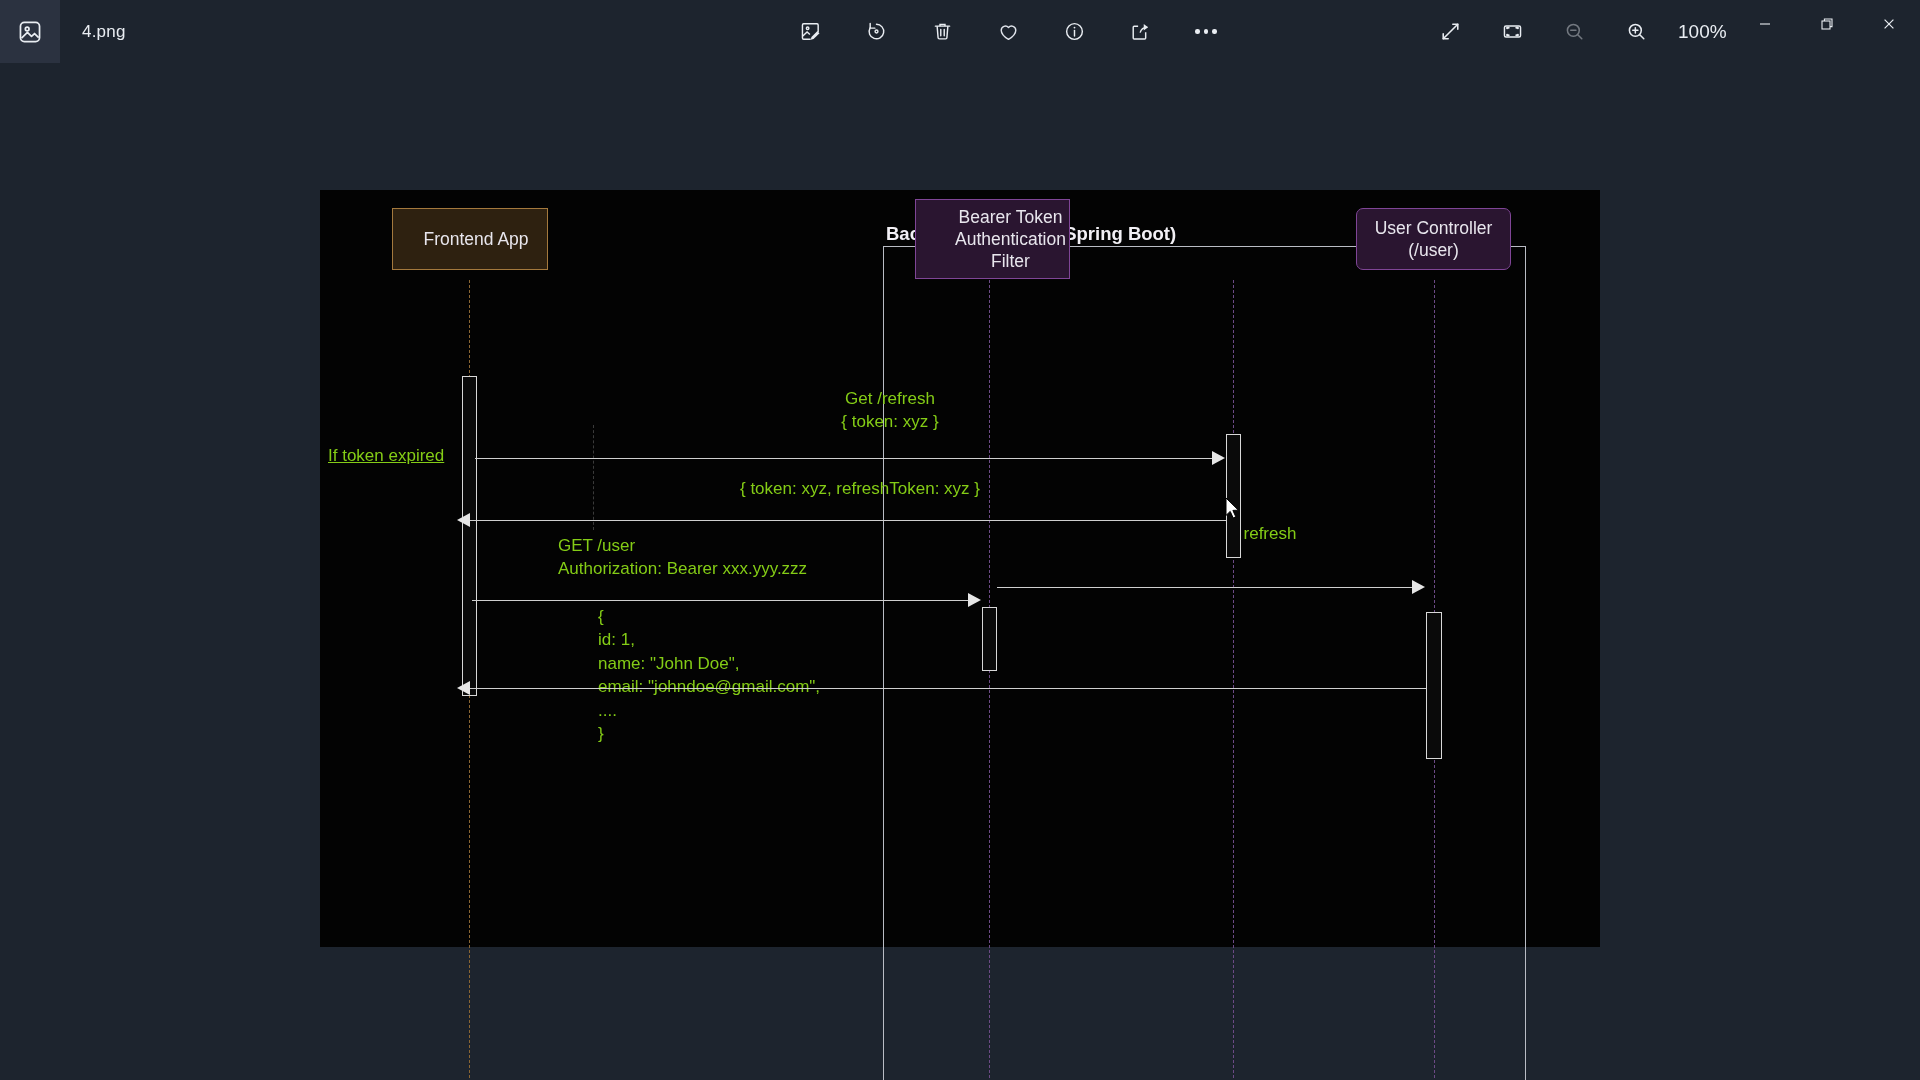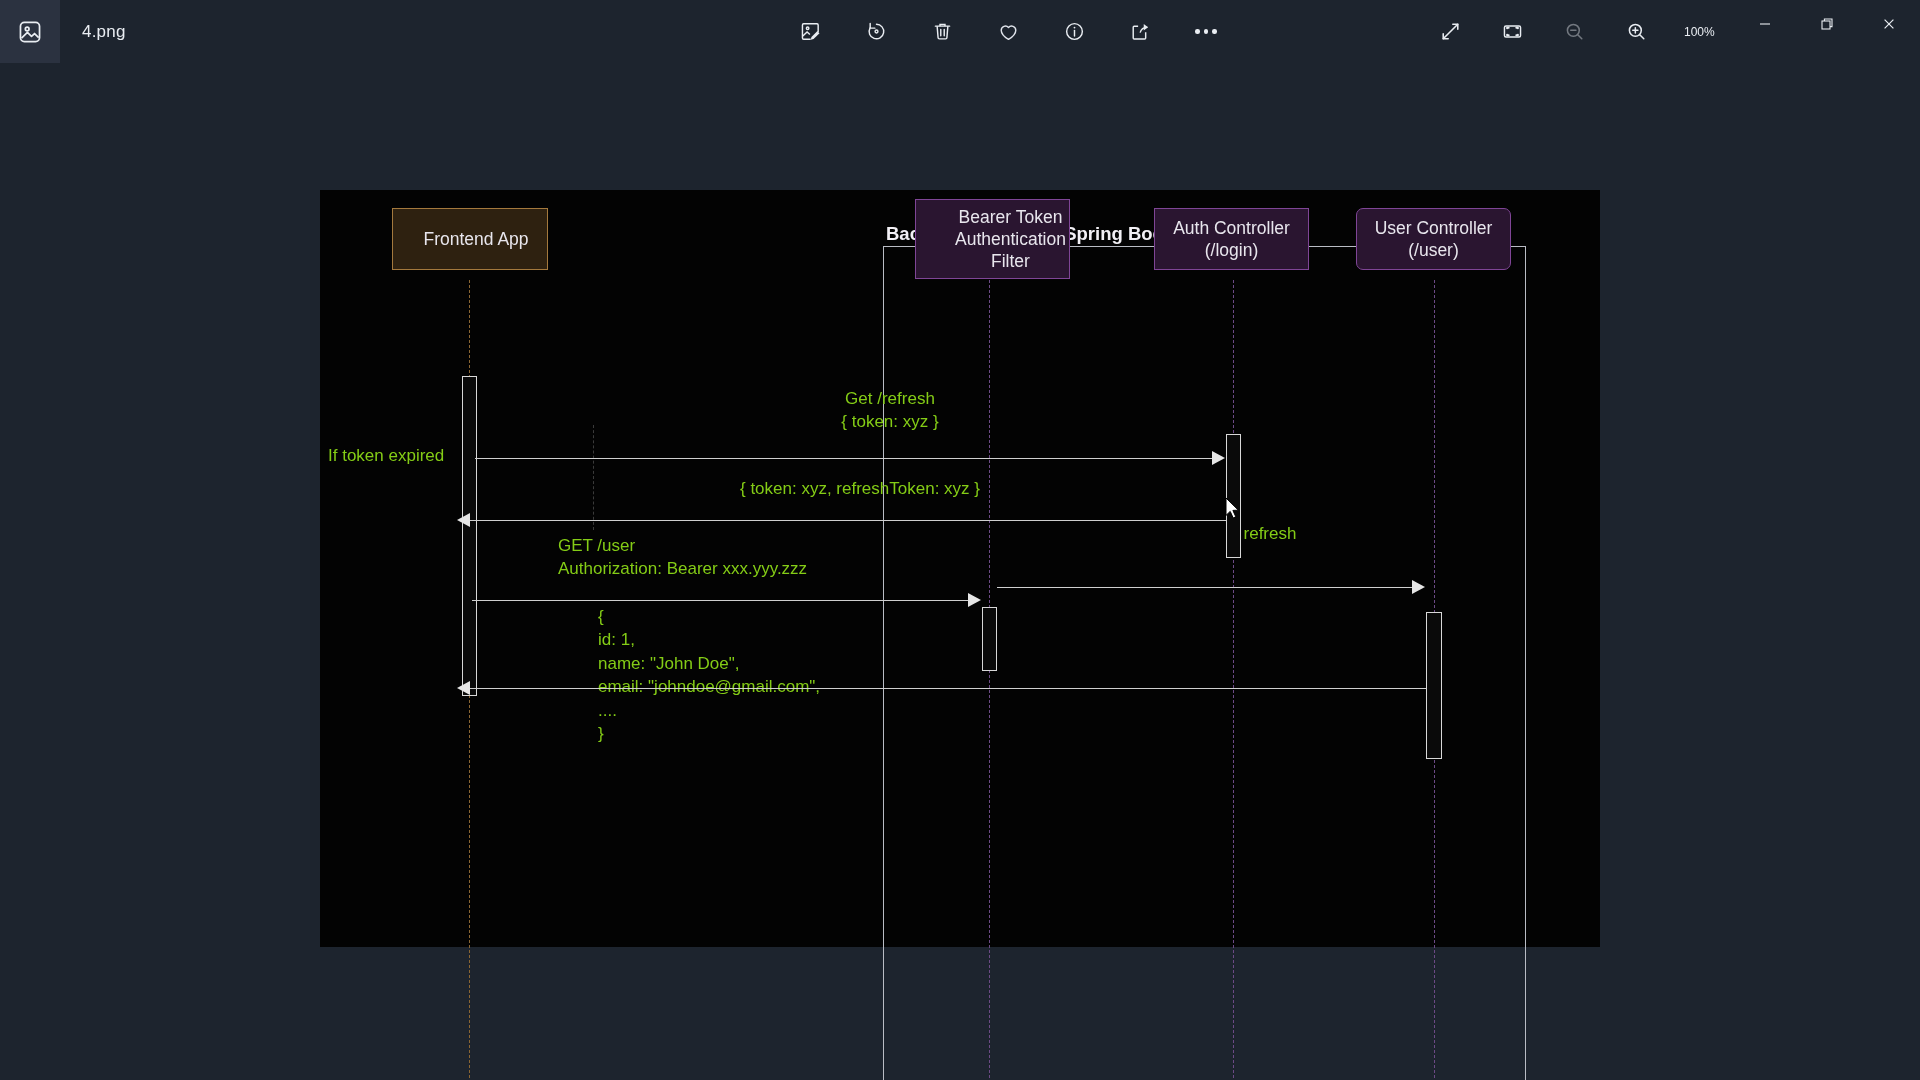--- a/index.html
+++ b/index.html
@@ -43,22 +43,22 @@
   }
   .tbtn {
     width: 40px; height: 40px;
     display: flex; align-items: center; justify-content: center;
     border-radius: 4px;
     cursor: pointer;
   }
   .tbtn svg { width: 23px; height: 23px; }
   .tbtn.dim svg { opacity: .42; }
   .zoom-level {
-    font-size: 12px; color: #e9edf2;
-    margin-left: 6px; white-space: nowrap;
+    font-size: 19px; color: #e9edf2;
+    white-space: nowrap;
   }
   .dots {
     display: flex; align-items: center; gap: 4px;
   }
   .dots i {
     width: 4.5px; height: 4.5px; border-radius: 50%;
     background: #e9edf2; display: block;
   }
 
   .wincontrols {
@@ -307,31 +307,27 @@
     <div class="box frontend" style="left:72px; top:18px; width:156px; height:62px;padding-left:12px;">
       <span>Frontend App</span>
     </div>
 
     <div class="box participant" style="left:595px; top:9px; width:155px; height:80px; white-space:pre-line;">
       <span style="white-space:pre-line;margin-left:36px;">Bearer Token
 Authentication
 Filter</span>
     </div>
 
-    <div class="box participant" style="left:834px; top:18px; width:155px; height:62px; white-space:pre-line;">
-      <span style="white-space:pre-line;">Auth Controller
-(/login)</span>
-    </div>
 
     <div class="box participant" style="left:1036px; top:18px; width:155px; height:62px; white-space:pre-line;border-radius:7px;">
       <span style="white-space:pre-line;">User Controller
 (/user)</span>
     </div>
 
-    <div class="lbl left" style="left:8px; top:254px; width:140px;">If token expired</div>
+    <div class="lbl left" style="left:8px; top:254px; width:140px;text-decoration:underline;">If token expired</div>
 
     <div class="activation" style="left:142px; top:186px; width:15px; height:320px;"></div>
     <div class="activation" style="left:906px; top:244px; width:15px; height:124px;"></div>
     <div class="activation" style="left:662px; top:417px; width:15px; height:64px;"></div>
     <div class="activation" style="left:1106px; top:422px; width:16px; height:147px;"></div>
 
     <div class="lbl center" style="left:410px; top:197px; width:320px; white-space:pre-line;">Get   /refresh
 { token: xyz }</div>
     <div class="msgline" style="left:155px; top:268px; width:742px;"></div>
     <div class="arrowhead right" style="left:892px; top:261px;"></div>

